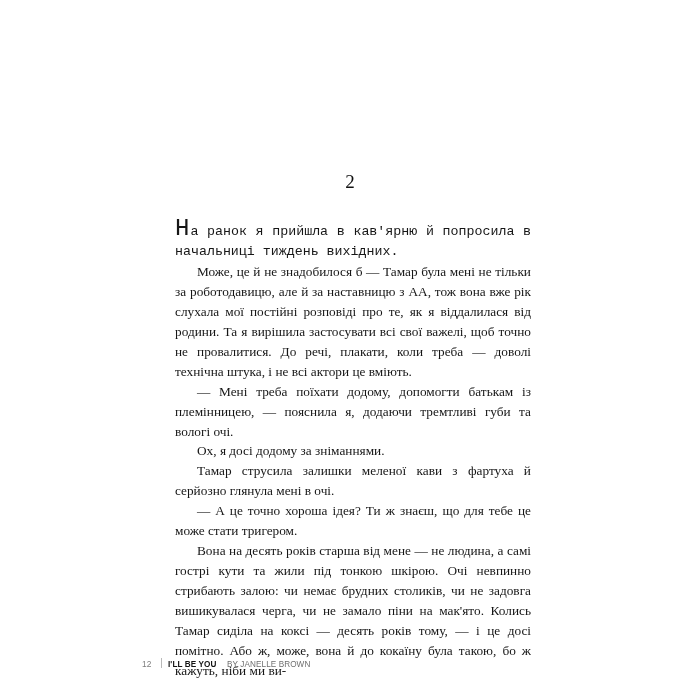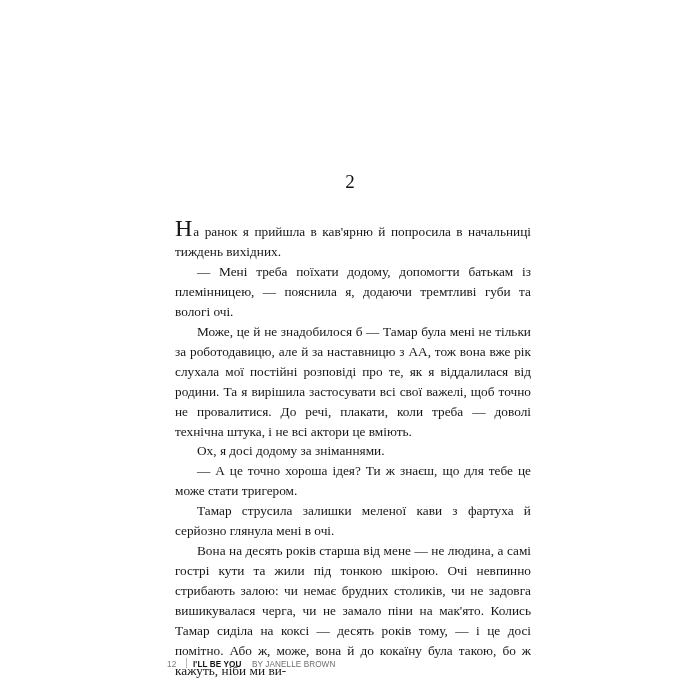--- a/index.html
+++ b/index.html
@@ -57,34 +57,35 @@
     text-justify: inter-word;
     hyphens: auto;
     -webkit-hyphens: auto;
     text-indent: 22px;
     color: #161616;
     font-family: "Liberation Serif", "DejaVu Serif", serif;
   }
 
   .para.first {
     text-indent: 0;
+    font-family: Liberation Mono, monospace;
   }
 
   .para.first::first-letter {
     font-size: 24px;
     line-height: 19px;
     font-weight: normal;
     padding-right: 1px;
     vertical-align: baseline;
   }
 
   
   .footer {
     position: absolute;
-    left: 167px;
+    left: 142px;
     top: 657px;
     display: flex;
     align-items: baseline;
     font-family: "Liberation Sans", "DejaVu Sans", sans-serif;
     font-size: 9.5px;
     line-height: 11px;
     white-space: nowrap;
   }
 
   .footer-page-number {
@@ -124,25 +125,25 @@
 </style>
 </head>
 <body>
 
 <div class="page">
 
   <div class="chapter-number">2</div>
 
   <div class="text-column">
     <p class="para first">На ранок я прийшла в кав'ярню й попросила в начальниці тиждень вихідних.</p>
+    <p class="para">Може, це й не знадобилося б — Тамар була мені не тільки за роботодавицю, але й за наставницю з АА, тож вона вже рік слухала мої постійні розповіді про те, як я віддалилася від родини. Та я вирішила застосувати всі свої важелі, щоб точно не провалитися. До речі, плакати, коли треба — доволі технічна штука, і не всі актори це вміють.</p>
     <p class="para">— Мені треба поїхати додому, допомогти батькам із племінницею, — пояснила я, додаючи тремтливі губи та вологі очі.</p>
-    <p class="para">Може, це й не знадобилося б — Тамар була мені не тільки за роботодавицю, але й за наставницю з АА, тож вона вже рік слухала мої постійні розповіді про те, як я віддалилася від родини. Та я вирішила застосувати всі свої важелі, щоб точно не провалитися. До речі, плакати, коли треба — доволі технічна штука, і не всі актори це вміють.</p>
     <p class="para">Ох, я досі додому за зніманнями.</p>
+    <p class="para">Тамар струсила залишки меленої кави з фартуха й серйозно глянула мені в очі.</p>
     <p class="para">— А це точно хороша ідея? Ти ж знаєш, що для тебе це може стати тригером.</p>
-    <p class="para">Тамар струсила залишки меленої кави з фартуха й серйозно глянула мені в очі.</p>
     <p class="para">Вона на десять років старша від мене — не людина, а самі гострі кути та жили під тонкою шкірою. Очі невпинно стрибають залою: чи немає брудних столиків, чи не задовга вишикувалася черга, чи не замало піни на мак'ято. Колись Тамар сиділа на коксі — десять років тому, — і це досі помітно. Або ж, може, вона й до кокаїну була такою, бо ж кажуть, ніби ми ви-</p>
   </div>
 
   <div class="footer">
     <span class="footer-page-number">12</span>
     <span class="footer-divider"></span>
     <span class="footer-title">I'LL BE YOU</span>
     <span class="footer-author">BY JANELLE BROWN</span>
   </div>
 

